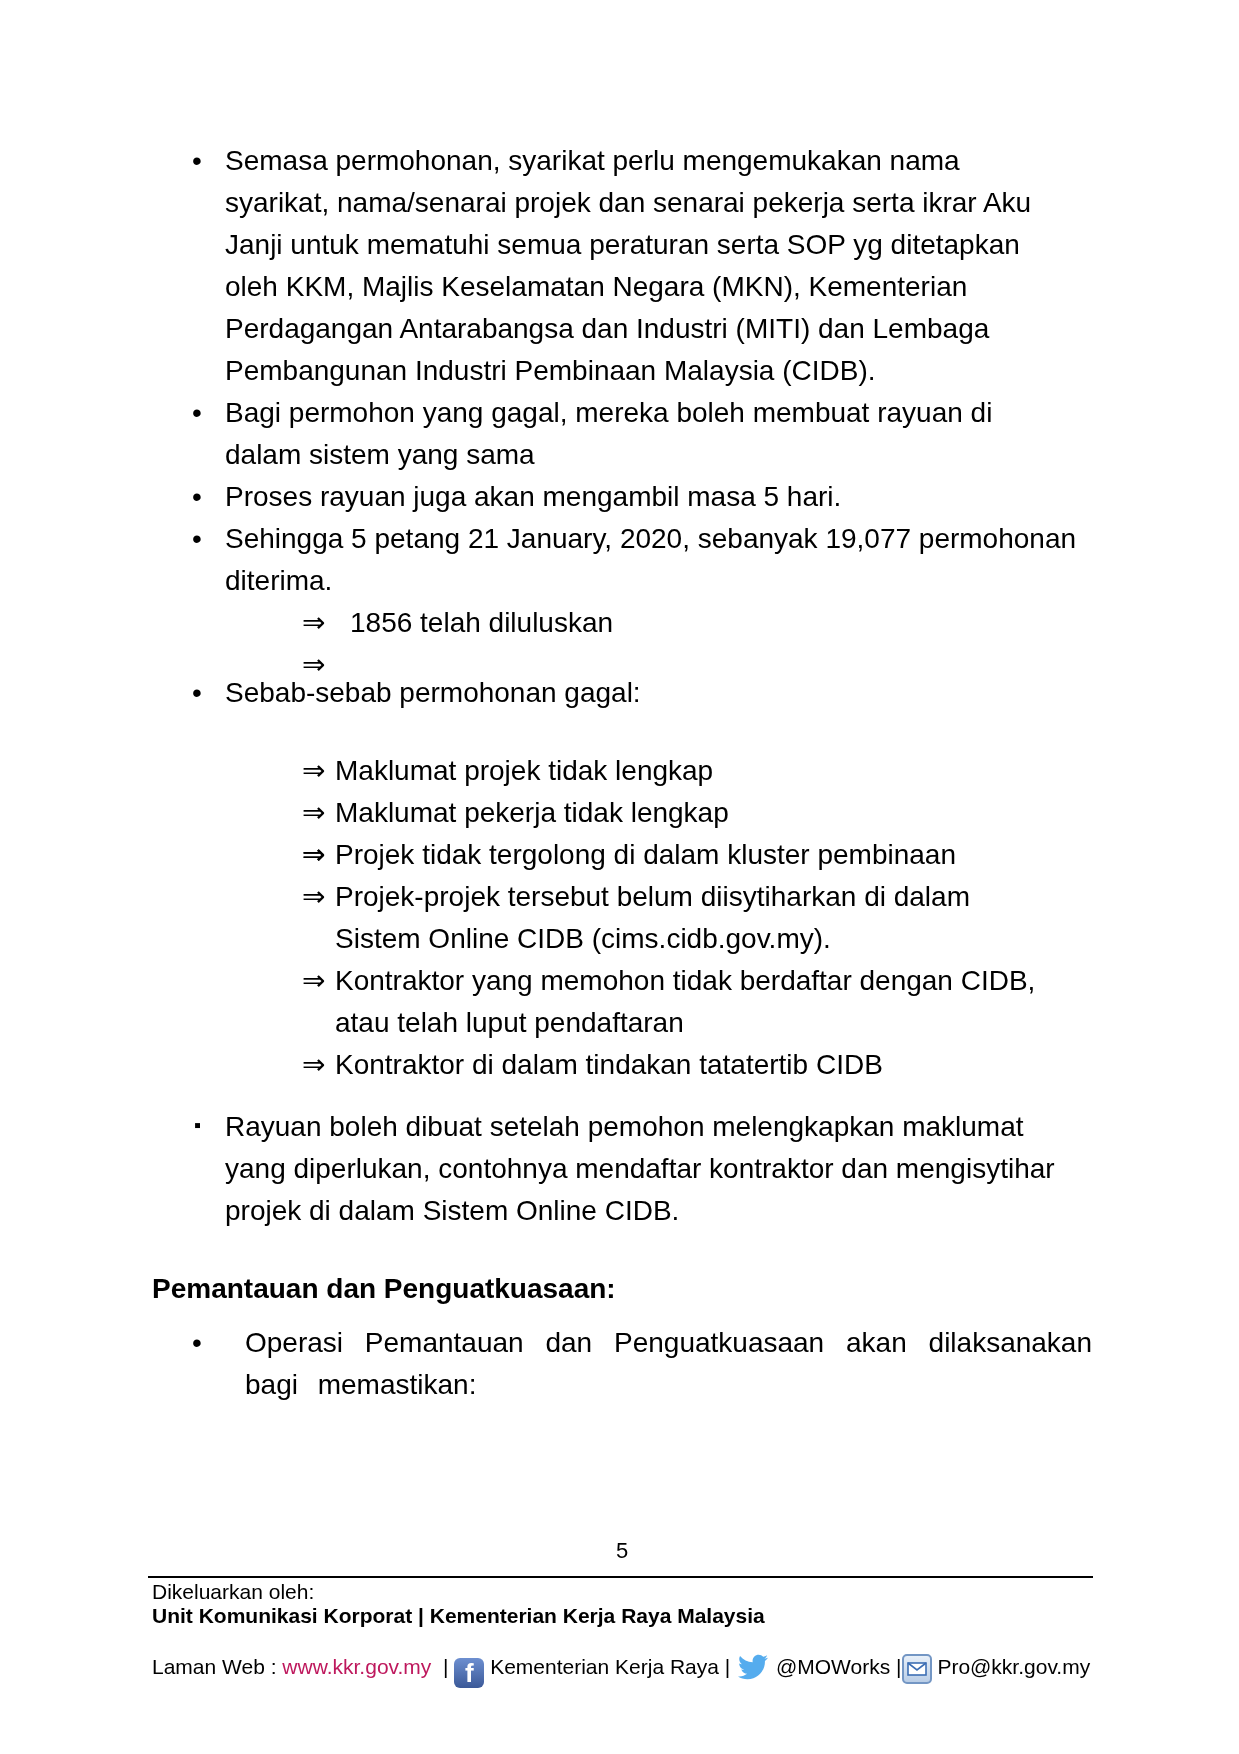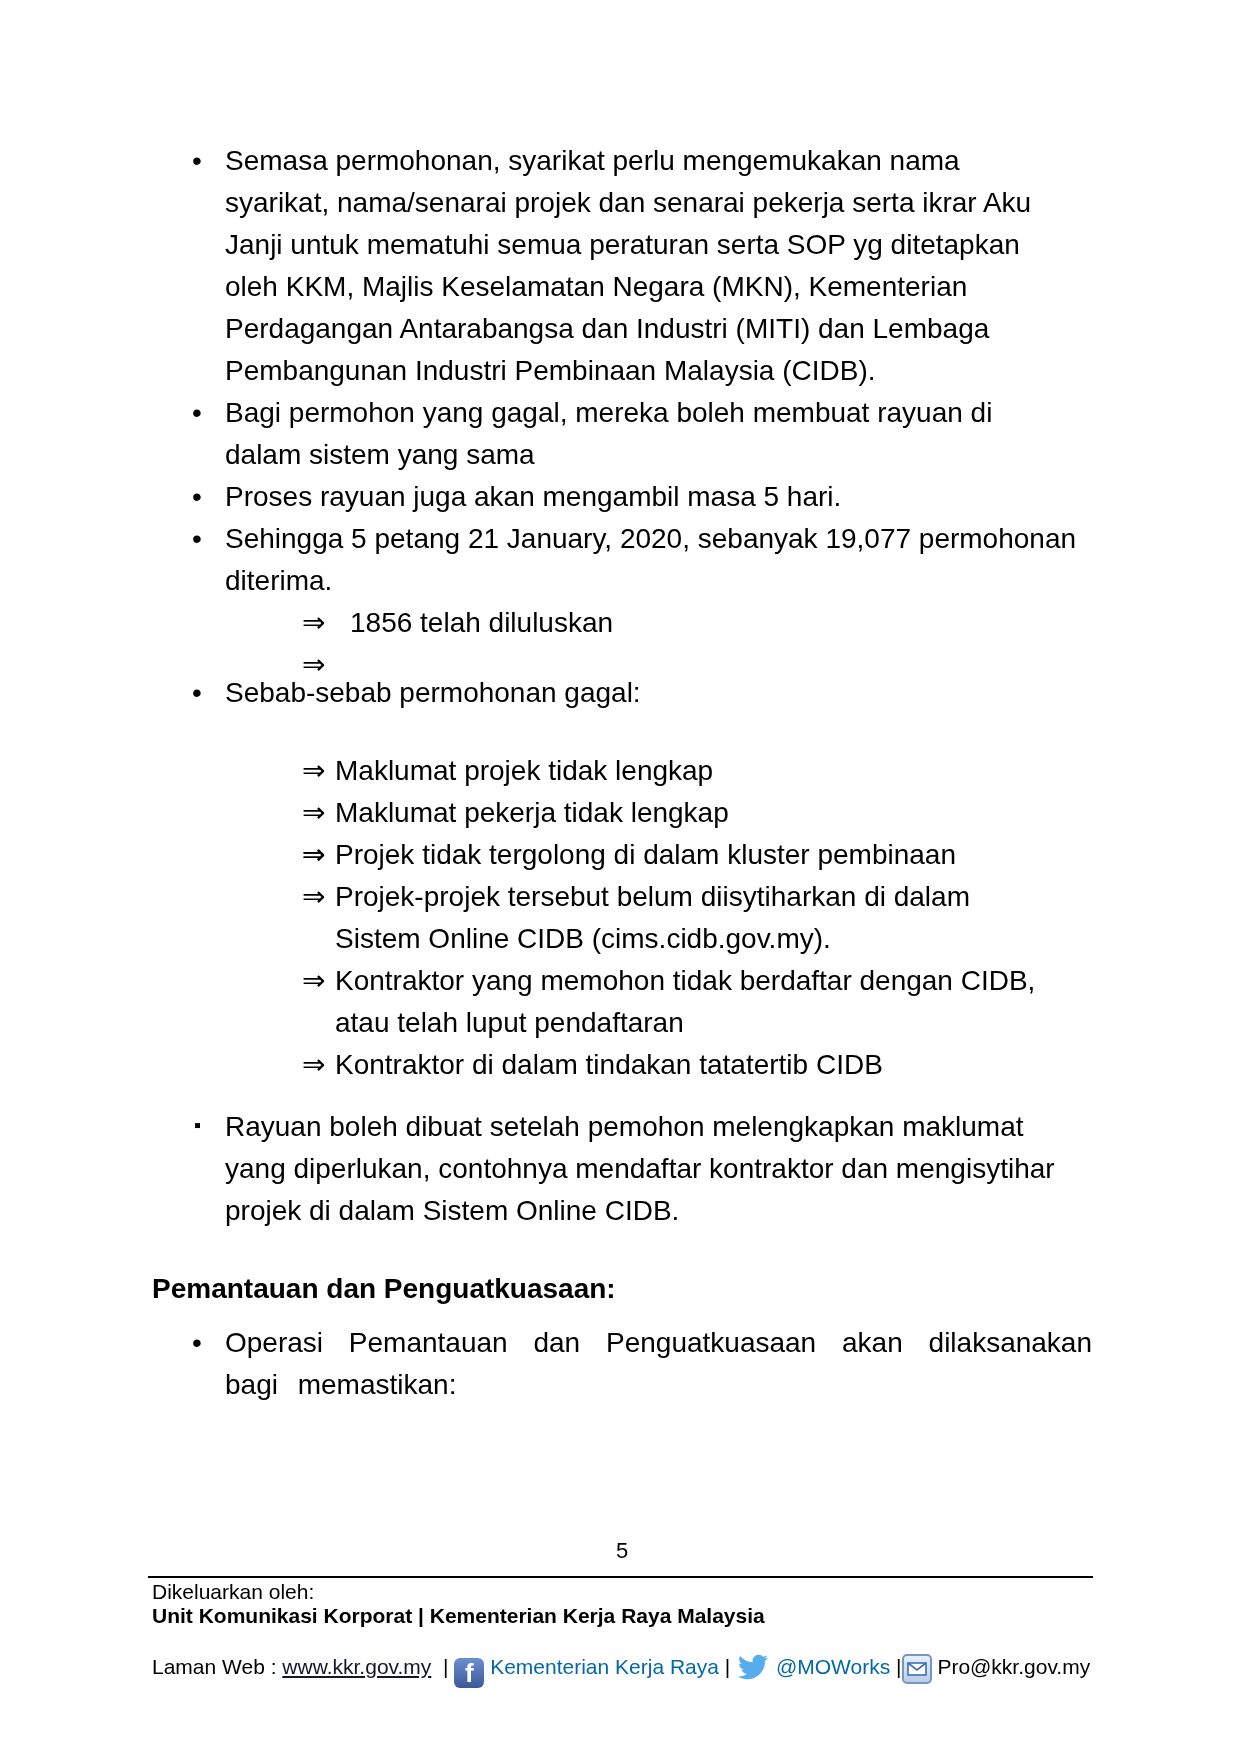--- a/index.html
+++ b/index.html
@@ -24,40 +24,41 @@
   .arrow-li.wide-gap { padding-left:198px; }
   .lines { white-space:pre-line; }
   .gap-sm { margin-top:20px; }
   .gap-md { margin-top:28px; }
   .gap-lg { margin-top:36px; }
   .gap-xs { margin-top:12px; }
   .section-heading { font-weight:bold; }
   .justified .lines-normal {
     text-align:justify;
     word-spacing:12px;
+    margin-left:20px;
   }
   
   .page-number {
     position:absolute; left:152px; top:1538px; width:940px;
     text-align:center; font-size:22px;
   }
   .footer-rule {
     position:absolute; left:148px; top:1576px; width:945px; height:0;
     border-top:2px solid #000;
   }
   .footer-row {
     position:absolute; left:152px; height:25px; font-size:21px;
     white-space:pre; color:#000;
   }
   .fr1 { top:1580px; }
   .fr2 { top:1604px; font-weight:bold; }
   .fr3 { top:1628px; }
   .fr4 { top:1652px; }
-  .blue-link { color:#0f172a; text-decoration:underline; }
-  .blue-text { color:#0369a1; }
+  .blue-link { color:#be185d; }
+  .blue-text { color:#000000; }
   .sep { color:#000; }
   .phone-glyph { font-size:24px; font-family:"DejaVu Sans",sans-serif; vertical-align:-2px; }
   .icon-box { display:inline-block; vertical-align:middle; }
   .fb-icon {
     display:inline-block; width:30px; height:30px; border-radius:6px;
     background:linear-gradient(#6d8fd0,#3b5998);
     color:#fff; font-weight:bold; font-size:26px; line-height:30px;
     text-align:center; vertical-align:-8px;
   }
   .mail-icon {

